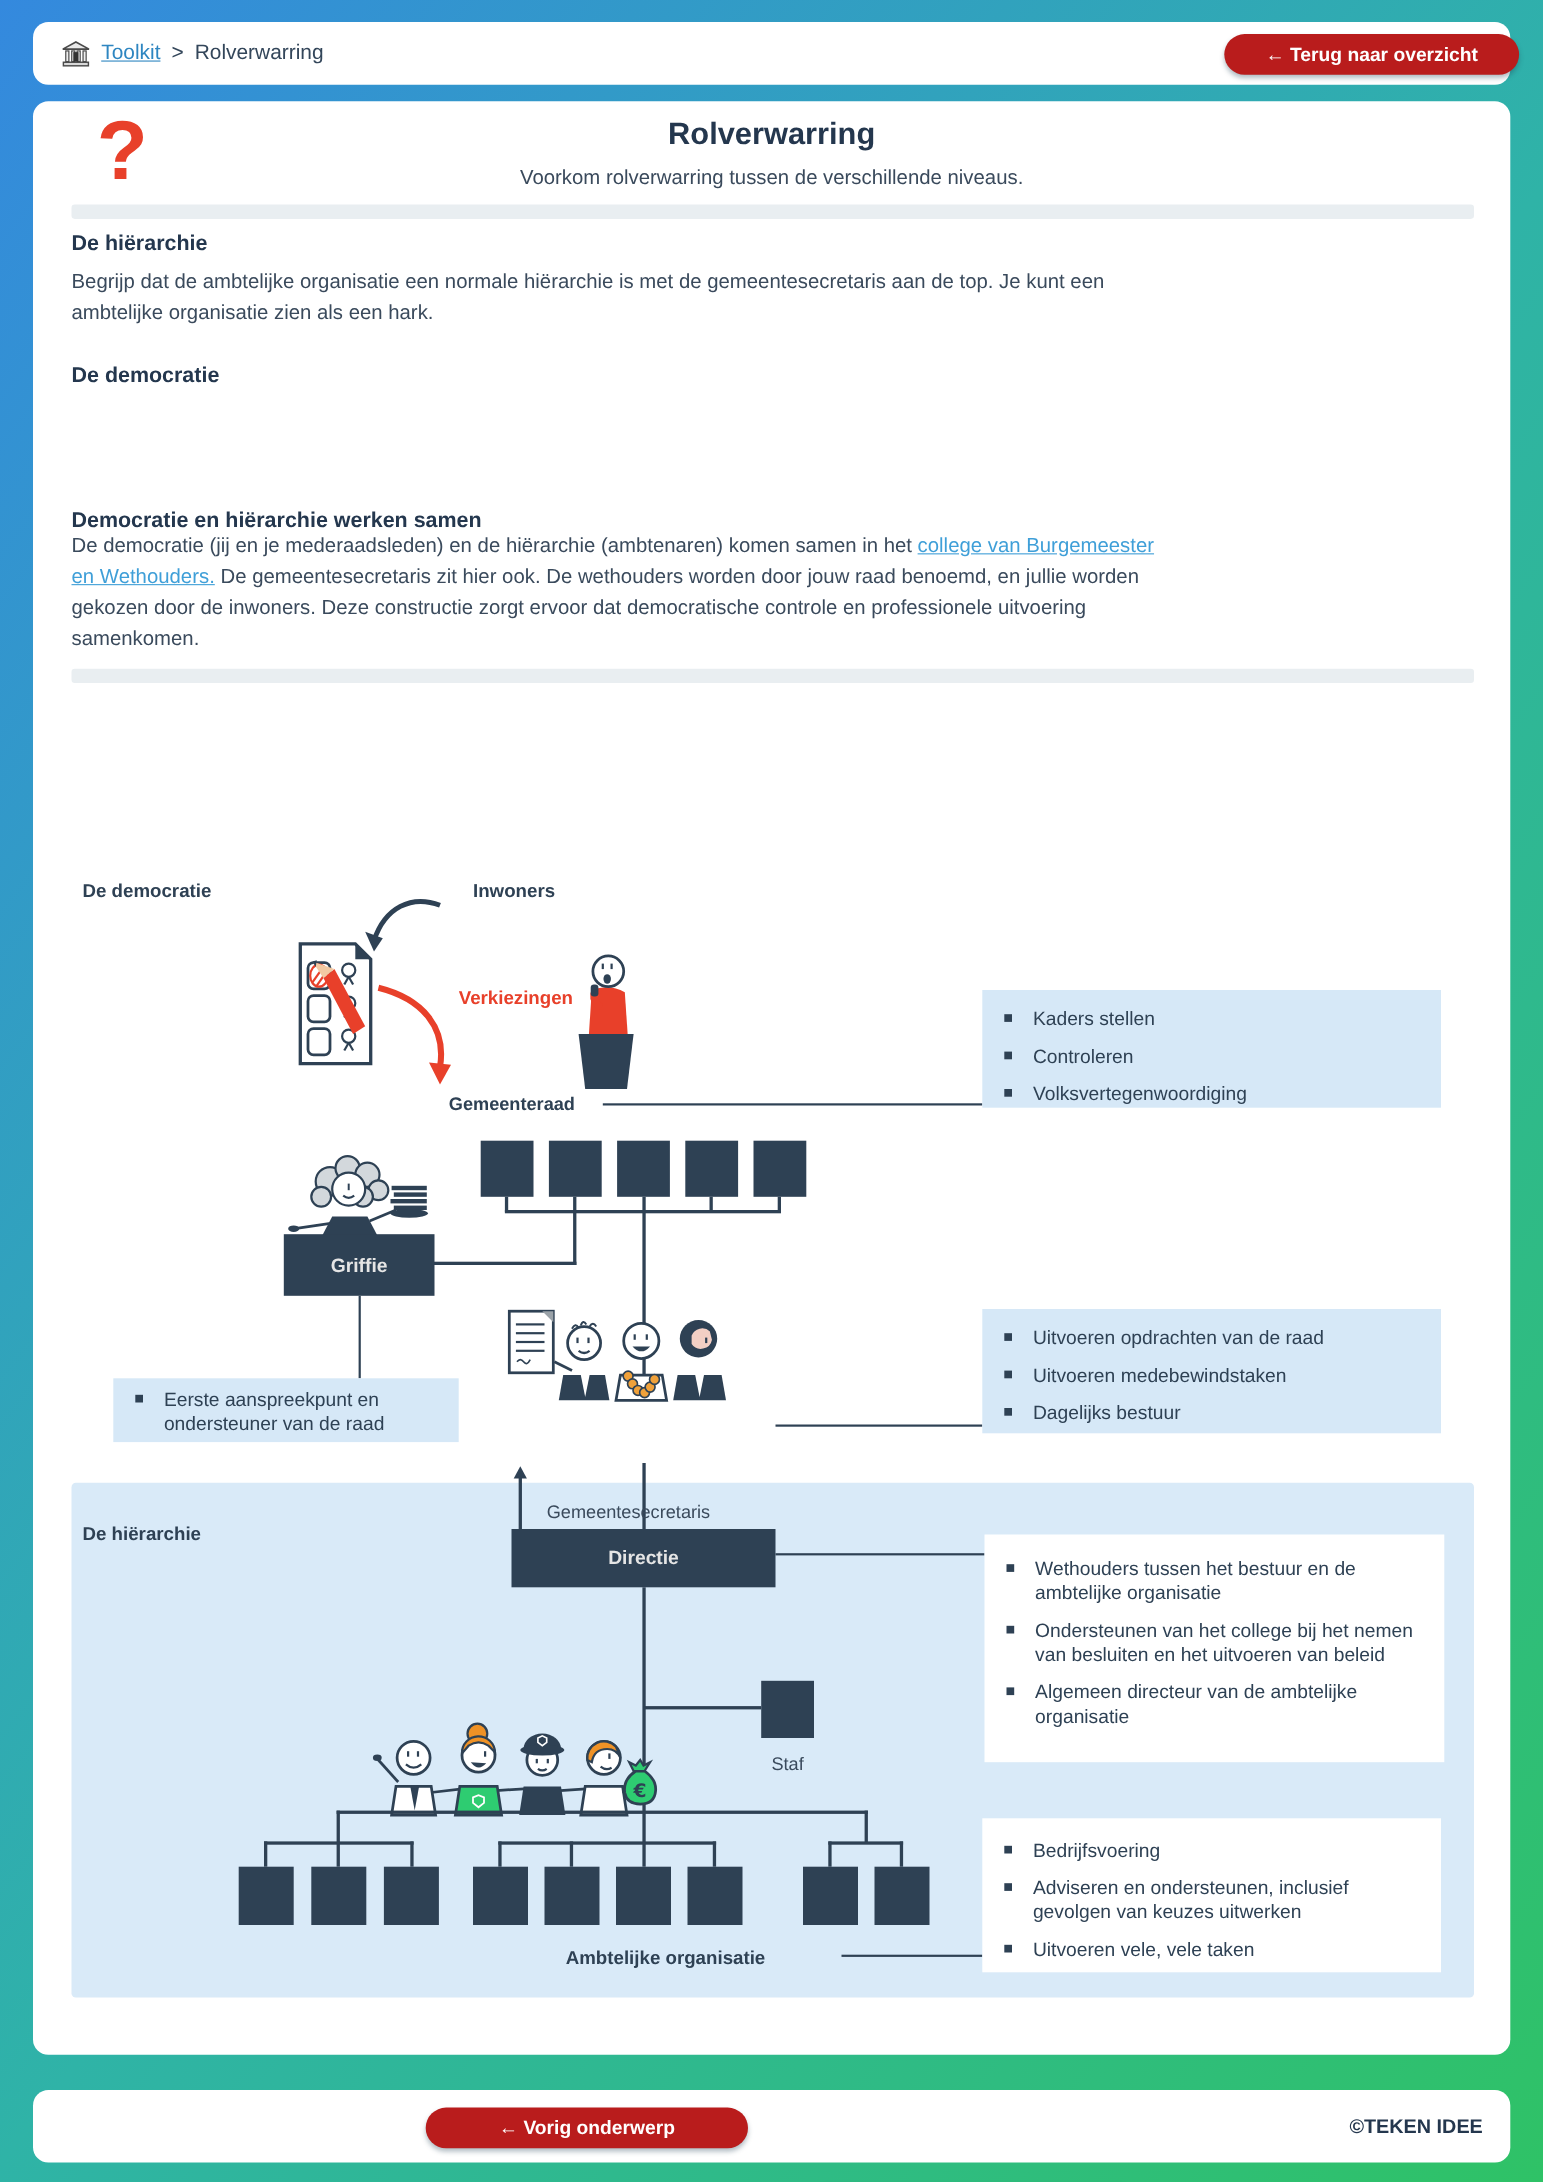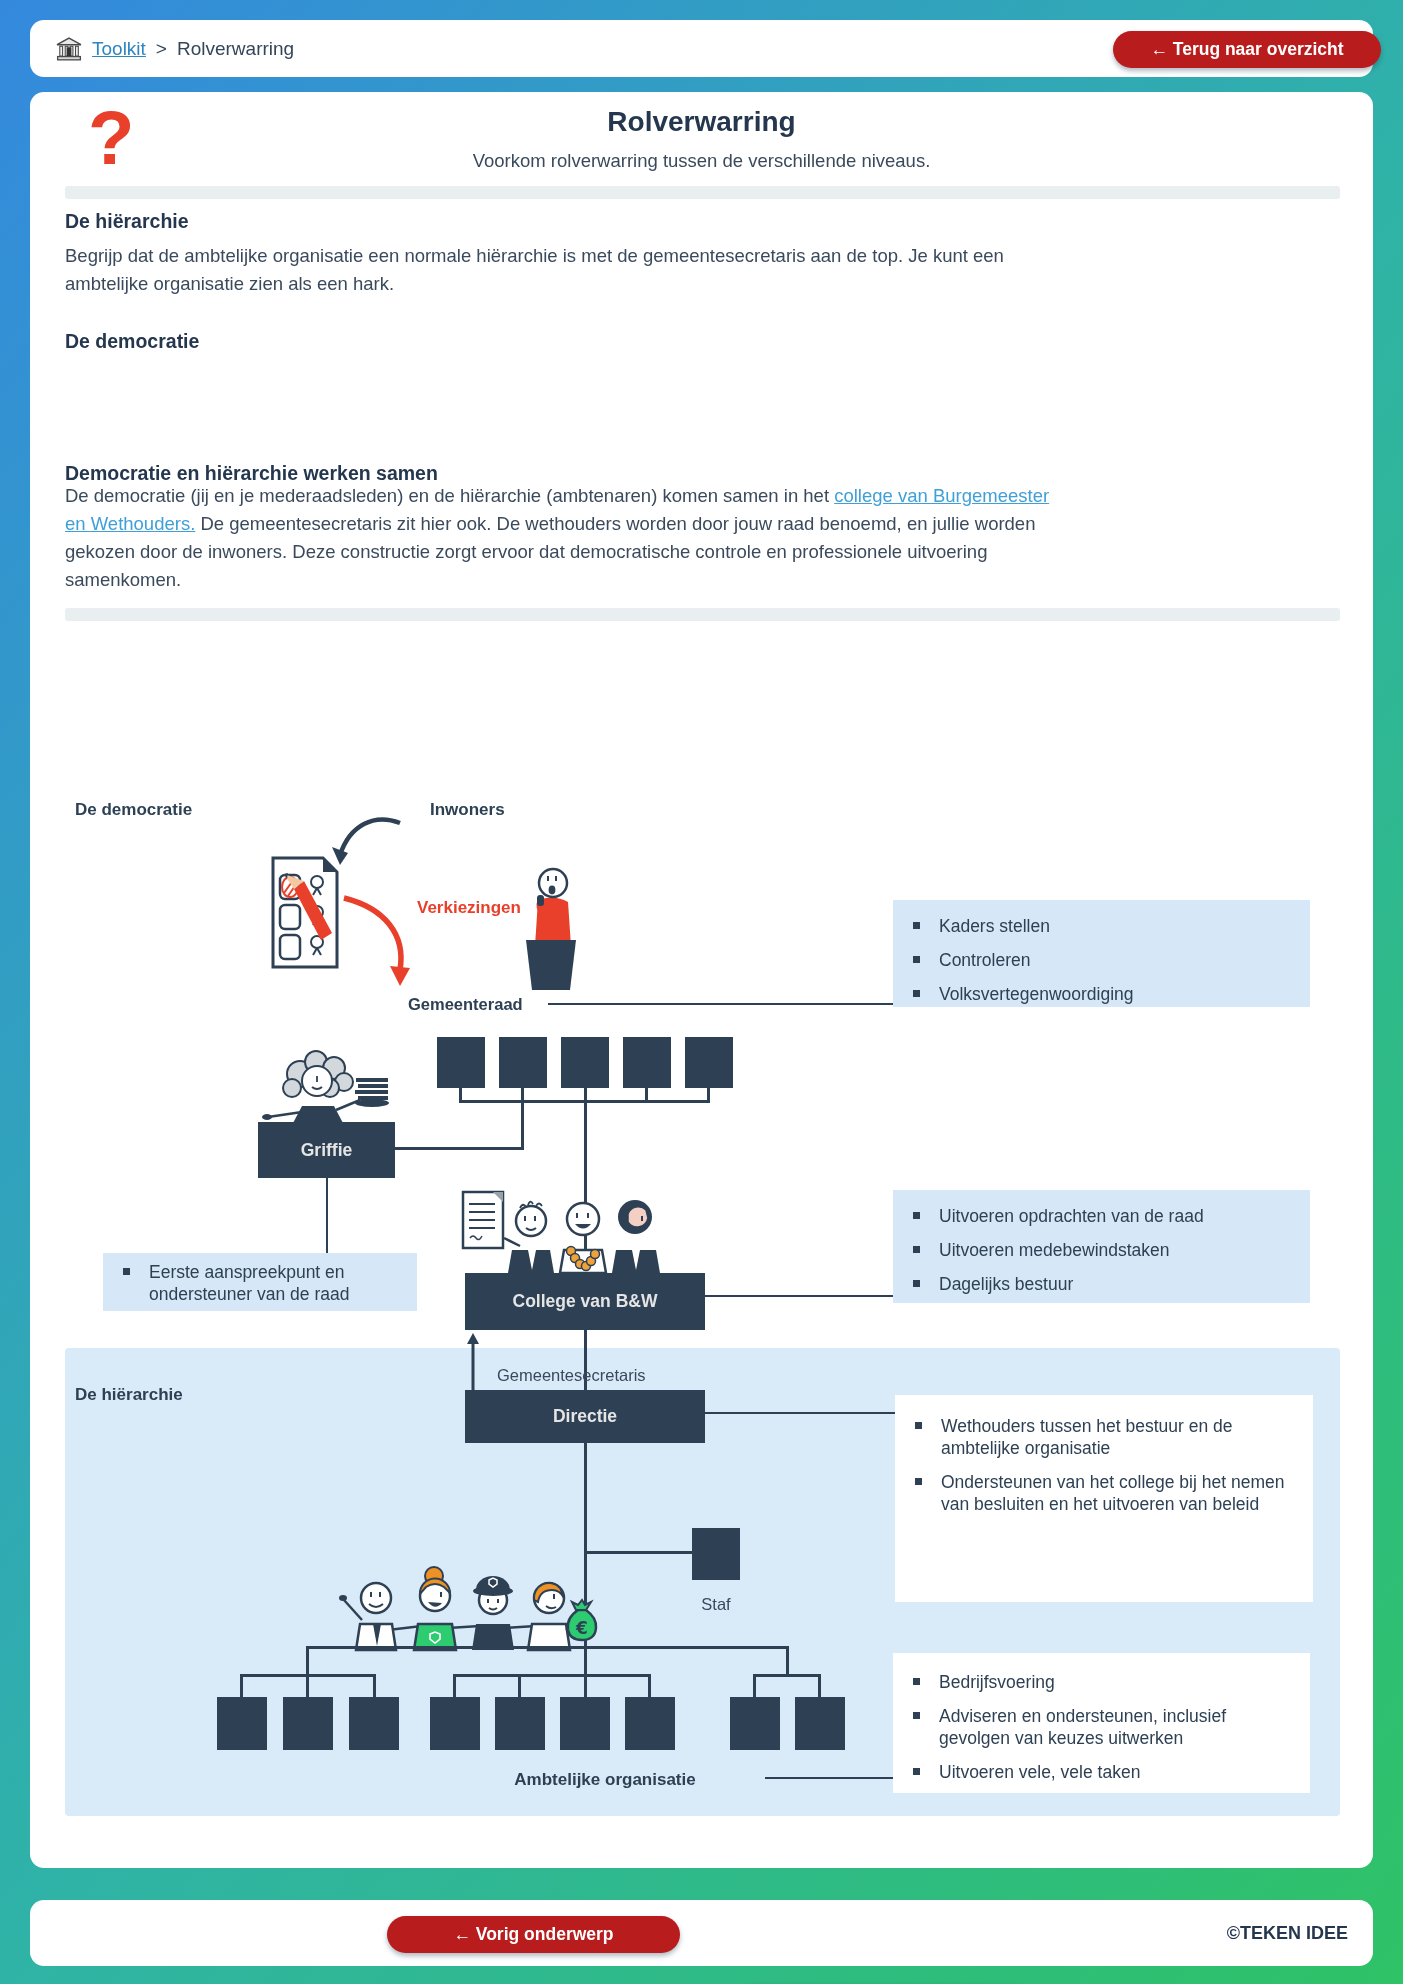--- a/index.html
+++ b/index.html
@@ -229,21 +229,20 @@
         <circle cx="137" cy="66" r="4.5"></circle>
     </g>
 
     <polygon points="158,62 198,62 202,85 154,85" fill="#2e4154"></polygon>
     <circle cx="177" cy="29" r="17" fill="#2e4154"></circle>
     <path d="M170,34 a11,11 0 0 0 20,-4 l-2,-8 a11,11 0 0 0 -18,4 z" fill="#f3cfc4" stroke="#2e4154" stroke-width="1.5"></path>
     <line x1="184" y1="28" x2="184" y2="33" stroke="#2e4154" stroke-width="2"></line>
     <polygon points="174,62 182,62 178,82" fill="#ffffff"></polygon>
   </svg>
 
-  <div class="darkbox" style="left:465px;top:1273px;width:240px;height:57px;">College van B&amp;W</div>
   <div class="hline" style="left:705px;top:1295px;width:188px;height:2px;"></div>
   <div class="infobox" style="left:893px;top:1190px;width:417px;height:113px;">
       <div class="brow">
         <span class="sq"></span>
         <span>Uitvoeren opdrachten van de raad</span>
       </div>
       <div class="brow">
         <span class="sq"></span>
         <span>Uitvoeren medebewindstaken</span>
       </div>
@@ -266,20 +265,24 @@
   <div class="darkbox" style="left:465px;top:1390px;width:240px;height:53px;">Directie</div>
   <div class="hline" style="left:705px;top:1412px;width:190px;height:2px;"></div>
   <div class="infobox white" style="left:895px;top:1395px;width:418px;height:207px;padding-top:20px;">
       <div class="brow">
         <span class="sq"></span>
         <span>Wethouders tussen het bestuur en de ambtelijke organisatie</span>
       </div>
       <div class="brow">
         <span class="sq"></span>
         <span>Ondersteunen van het college bij het nemen van besluiten en het uitvoeren van beleid</span>
+      </div>
+      <div class="brow">
+        <span class="sq"></span>
+        <span>Algemeen directeur van de ambtelijke organisatie</span>
       </div>
     </div>
 
   <div class="vline" style="left:584px;top:1443px;width:3px;height:206px;"></div>
 
   <div class="hline" style="left:585px;top:1551px;width:107px;height:3px;"></div>
   <div class="sq-node" style="left:692px;top:1528px;width:48px;height:52px;"></div>
   <div class="plain" style="left:684px;top:1595px;width:64px;text-align:center;">Staf</div>
 
   <svg style="left:338px;top:1558px;" width="258" height="92" viewBox="0 0 258 92">

